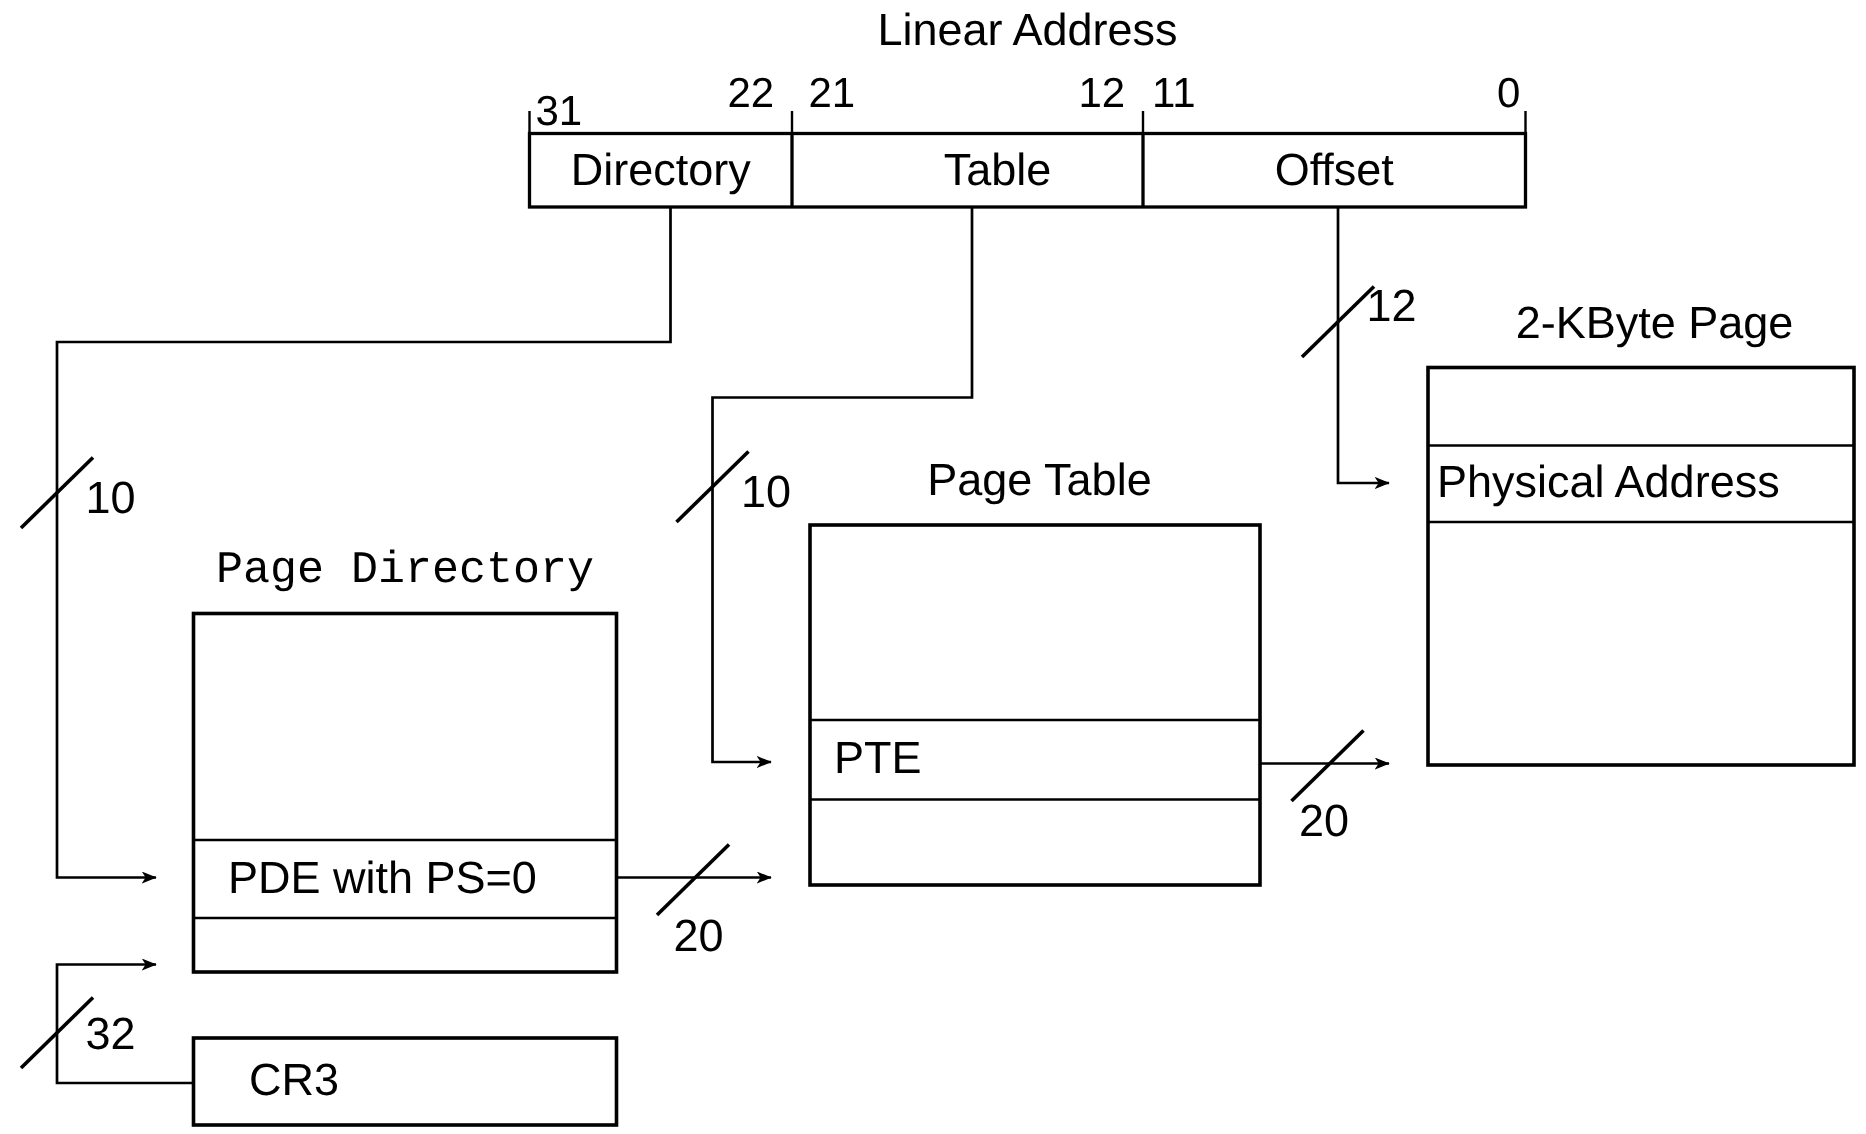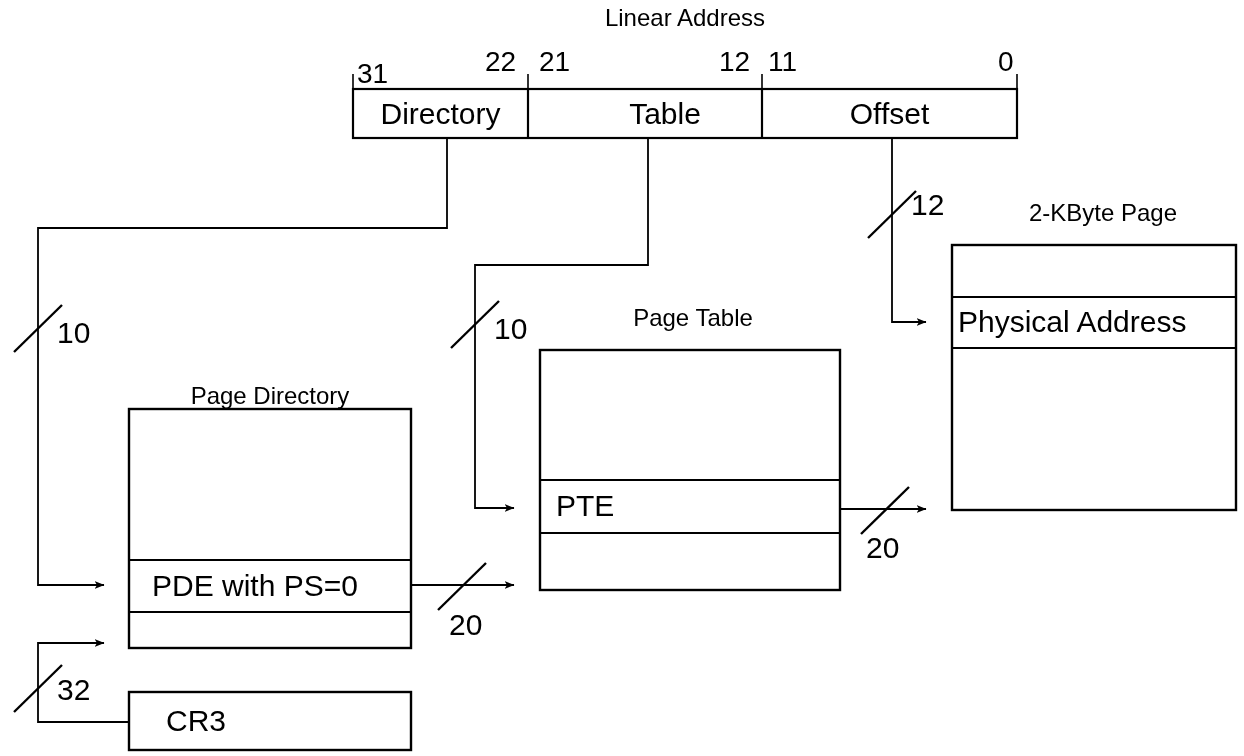--- a/index.html
+++ b/index.html
@@ -12,21 +12,21 @@
     overflow:hidden;
   }
   #wires{position:absolute;left:0;top:0;width:1244px;height:756px;}
   .lbl{
     position:absolute;
     font-family:"Liberation Sans", sans-serif;
     color:#000;
     white-space:nowrap;
     line-height:1;
   }
-  .title-lbl{font-size:24px;}
+  .title-lbl{font-size:30px;}
   .bit-lbl{font-size:28px;}
   .width-lbl{font-size:30px;}
   .cell-lbl{font-size:30px;}
   .center{text-align:center;}
 </style>
 </head>
 <body>
 
 <div id="stage">
 
@@ -100,21 +100,21 @@
   <div class="lbl cell-lbl center" style="left:528px;top:99px;width:274px;">Table</div>
   <div class="lbl cell-lbl center" style="left:762px;top:99px;width:255px;">Offset</div>
 
   <div class="lbl width-lbl" style="left:57px;top:318px;">10</div>
   <div class="lbl width-lbl" style="left:494px;top:314px;">10</div>
   <div class="lbl width-lbl" style="left:911px;top:190px;">12</div>
   <div class="lbl width-lbl" style="left:449px;top:610px;">20</div>
   <div class="lbl width-lbl" style="left:866px;top:533px;">20</div>
   <div class="lbl width-lbl" style="left:57px;top:675px;">32</div>
 
-  <div class="lbl title-lbl center" style="left:140px;top:384px;width:260px;">Page Directory</div>
+  <div class="lbl title-lbl center" style="left:140px;top:366px;width:260px;font-family:Liberation Mono, monospace;">Page Directory</div>
   <div class="lbl title-lbl center" style="left:600px;top:306px;width:186px;">Page Table</div>
   <div class="lbl title-lbl center" style="left:978px;top:201px;width:250px;">2-KByte Page</div>
 
   <div class="lbl cell-lbl" style="left:152px;top:571px;">PDE with PS=0</div>
   <div class="lbl cell-lbl" style="left:556px;top:491px;">PTE</div>
   <div class="lbl cell-lbl" style="left:958px;top:307px;">Physical Address</div>
   <div class="lbl cell-lbl" style="left:166px;top:706px;text-align:center;">CR3</div>
 
 </div>
 

